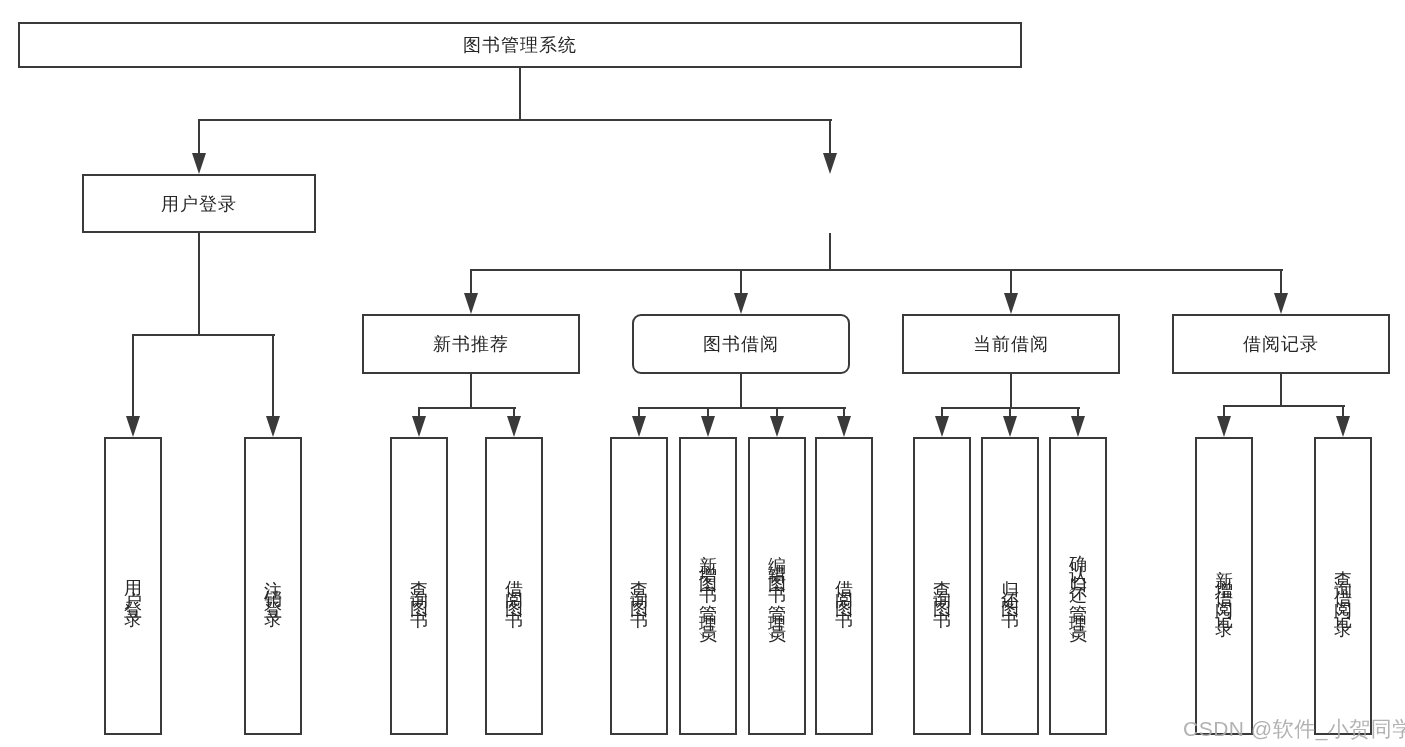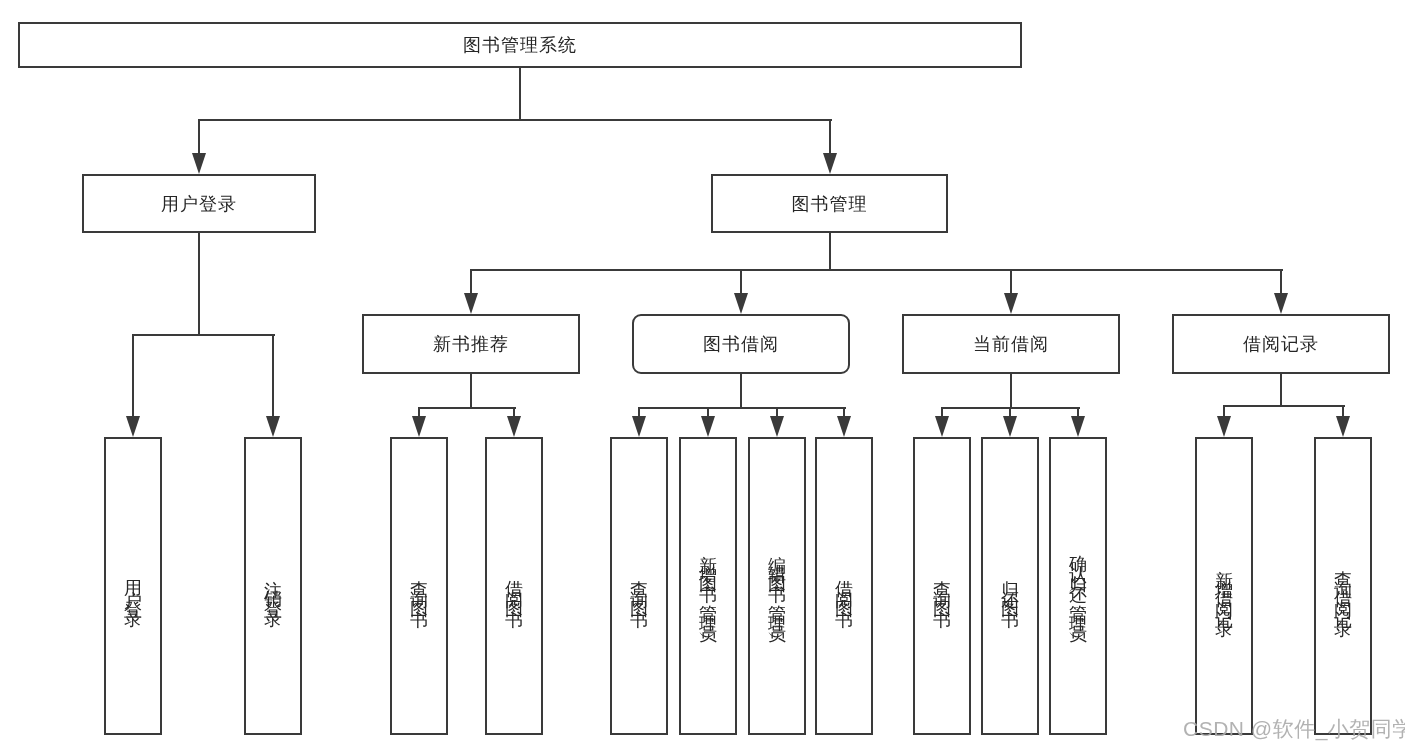--- a/index.html
+++ b/index.html
@@ -84,21 +84,20 @@
   <div class="hnode" style="left:18px; top:22px; width:1004px; height:46px;">图书管理系统</div>
 
   <div class="vl" style="left:519px; top:68px; height:52px;"></div>
   <div class="hl" style="left:198px; top:119px; width:634px;"></div>
   <div class="vl" style="left:198px; top:119px; height:36px;"></div>
   <div class="arrow" style="left:192px; top:153px;"></div>
   <div class="vl" style="left:829px; top:119px; height:36px;"></div>
   <div class="arrow" style="left:823px; top:153px;"></div>
 
   <div class="hnode" style="left:82px; top:174px; width:234px; height:59px;">用户登录</div>
-  <div class="hnode" style="left:711px; top:174px; width:237px; height:59px;">图书管理</div>
 
   <div class="vl" style="left:198px; top:233px; height:103px;"></div>
   <div class="hl" style="left:132px; top:334px; width:143px;"></div>
   <div class="vl" style="left:132px; top:334px; height:84px;"></div>
   <div class="arrow" style="left:126px; top:416px;"></div>
   <div class="vl" style="left:272px; top:334px; height:84px;"></div>
   <div class="arrow" style="left:266px; top:416px;"></div>
 
   <div class="vl" style="left:829px; top:233px; height:38px;"></div>
   <div class="hl" style="left:470px; top:269px; width:813px;"></div>

